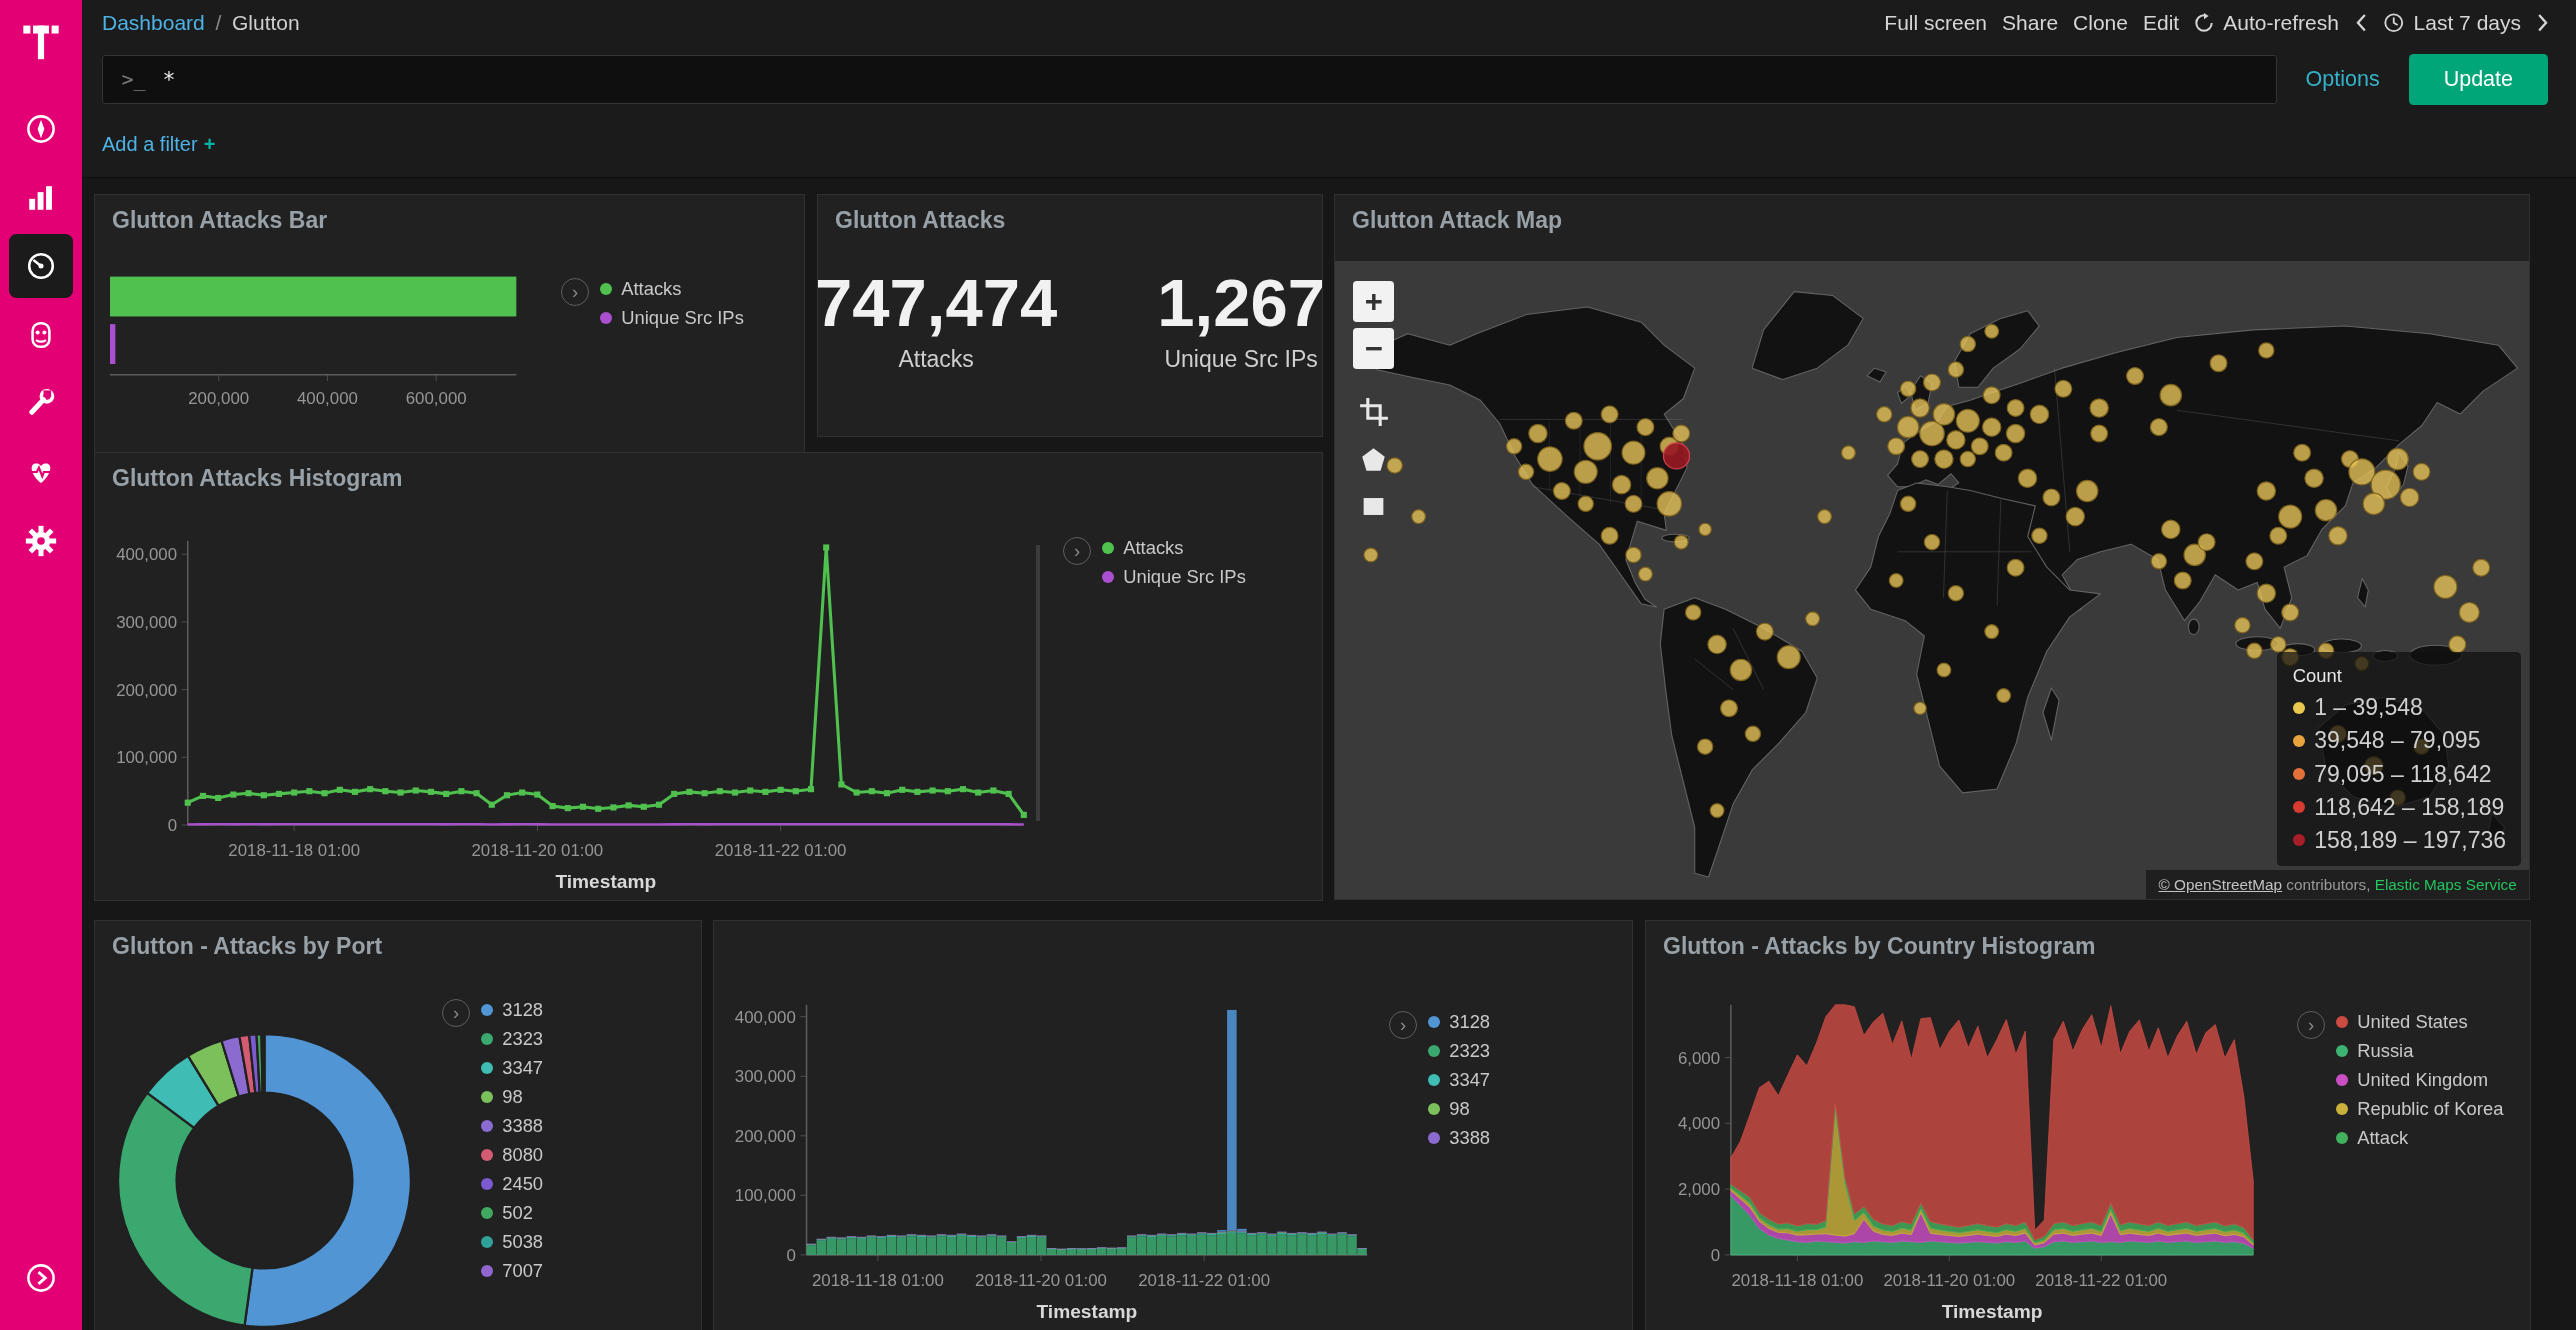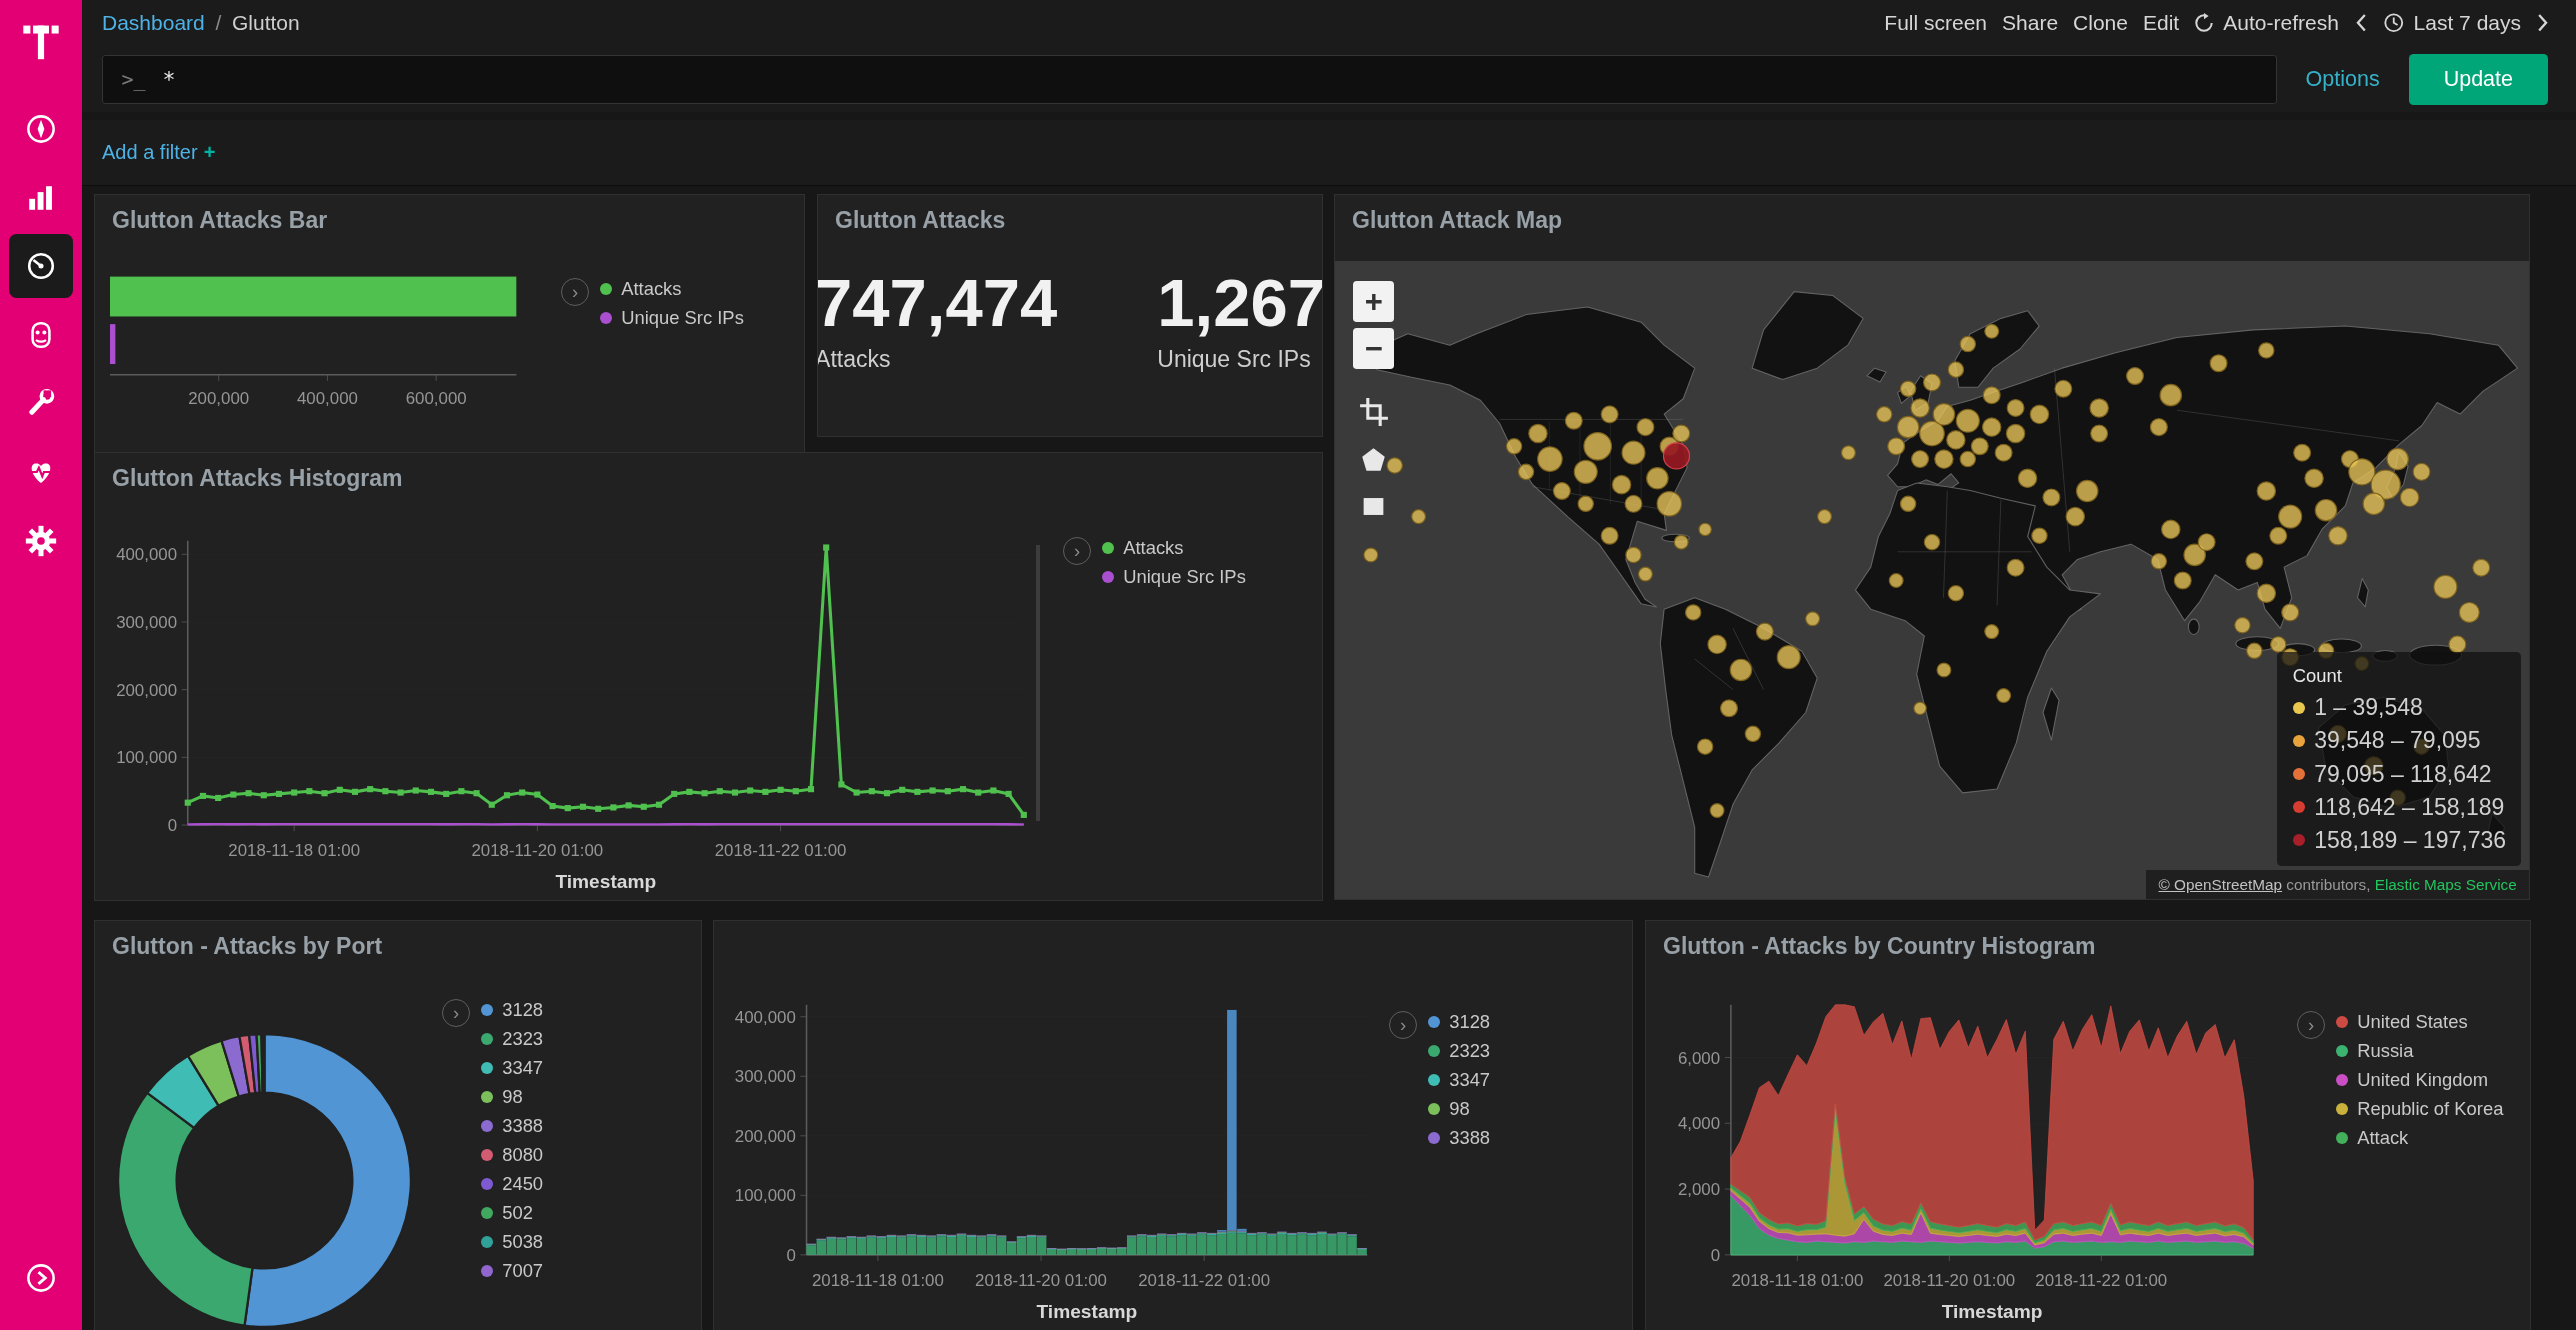--- a/index.html
+++ b/index.html
@@ -31,21 +31,21 @@
     display:flex; align-items:center; padding:0 28px 0 20px; gap:29px; }
   .query-input { flex:1; height:49px; background:#0f0f0f; border:0.8px solid #343434; border-radius:3.1px;
     display:flex; align-items:center; padding:0 18.4px; gap:17px; }
   .query-prompt { color:#7c7c7c; font-family:"DejaVu Sans Mono", monospace; font-size:20px; }
   .query-field { background:transparent; border:none; outline:none; color:#ececec;
     font-family:"DejaVu Sans Mono", monospace; font-size:21.5px; flex:1; }
   .options-link { color:#35b1c9; font-size:21.5px; cursor:pointer; }
   .update-btn { height:51px; padding:0 35px; background:#00a578; color:#fff; border:none;
     border-radius:4.6px; font-size:21.5px; font-family:"Liberation Sans", sans-serif; cursor:pointer; }
 
-  .filter-row { position:absolute; left:82px; top:120px; width:2494px; height:66px; background:#1b1b1b;
+  .filter-row { position:absolute; left:82px; top:112px; width:2494px; height:66px; background:#1b1b1b;
     border-bottom:1.5px solid #0d0d0d; display:flex; align-items:center; padding-left:20px; font-size:20px; }
   .add-filter { color:#4db3e6; cursor:pointer; }
   .add-filter b { color:#00b3a4; font-weight:bold; margin-left:6.1px; }
 
   
   .panel { position:absolute; background:#212121; border:0.8px solid #303030; overflow:hidden; }
   .panel-title { position:absolute; top:12.3px; left:17px; font-size:23px; color:#97a1a7; white-space:nowrap; }
   #p-bar     { left:94px;  top:194px;  width:711px;  height:286px; }
   #p-metric  { left:817px; top:194px;  width:506px;  height:243px; }
   #p-map     { left:1334px; top:194px;  width:1196px; height:706px; }
@@ -72,21 +72,21 @@
   #legend-country { left:651px;  top:90px; }
   .legend-arrow { width:28px; height:28px; border:1.5px solid #5e5e5e; border-radius:50%; color:#8a8a8a;
     display:flex; align-items:center; justify-content:center; font-size:18.4px; cursor:pointer; flex:none; }
   .legend-items { display:flex; flex-direction:column; gap:7px; }
   .legend-row { display:flex; align-items:center; gap:9.2px; cursor:pointer; }
   .legend-dot { width:12.3px; height:12.3px; border-radius:50%; flex:none; }
   .legend-label { font-size:18.4px; color:#c9c9c9; white-space:nowrap; }
 
   
   .metric-wrap { position:absolute; left:0; top:69px; width:100%; display:flex; justify-content:center; gap:100px; }
-  .metric { }
+  .metric { text-align:center; }
   .metric-value { font-size:67px; font-weight:bold; color:#f1f1f1; }
   .metric-label { font-size:23px; color:#cfcfcf; margin-top:4.6px; }
 
   
   .map-area { position:absolute; left:0; top:66px; width:1194px; height:639px; background:#3a3a3a; overflow:hidden; }
   .map-area svg.base { position:absolute; left:0; top:0; }
   .map-controls { position:absolute; left:18.4px; top:20px; display:flex; flex-direction:column; gap:6.1px; z-index:5; }
   .zoom-btn { width:41px; height:41px; background:#f2f2f2; color:#333; border:none; border-radius:3.8px;
     font-size:31px; font-weight:bold; line-height:38px; cursor:pointer; }
   .tool-btn { width:41px; height:41px; background:transparent; border:none; cursor:pointer;

